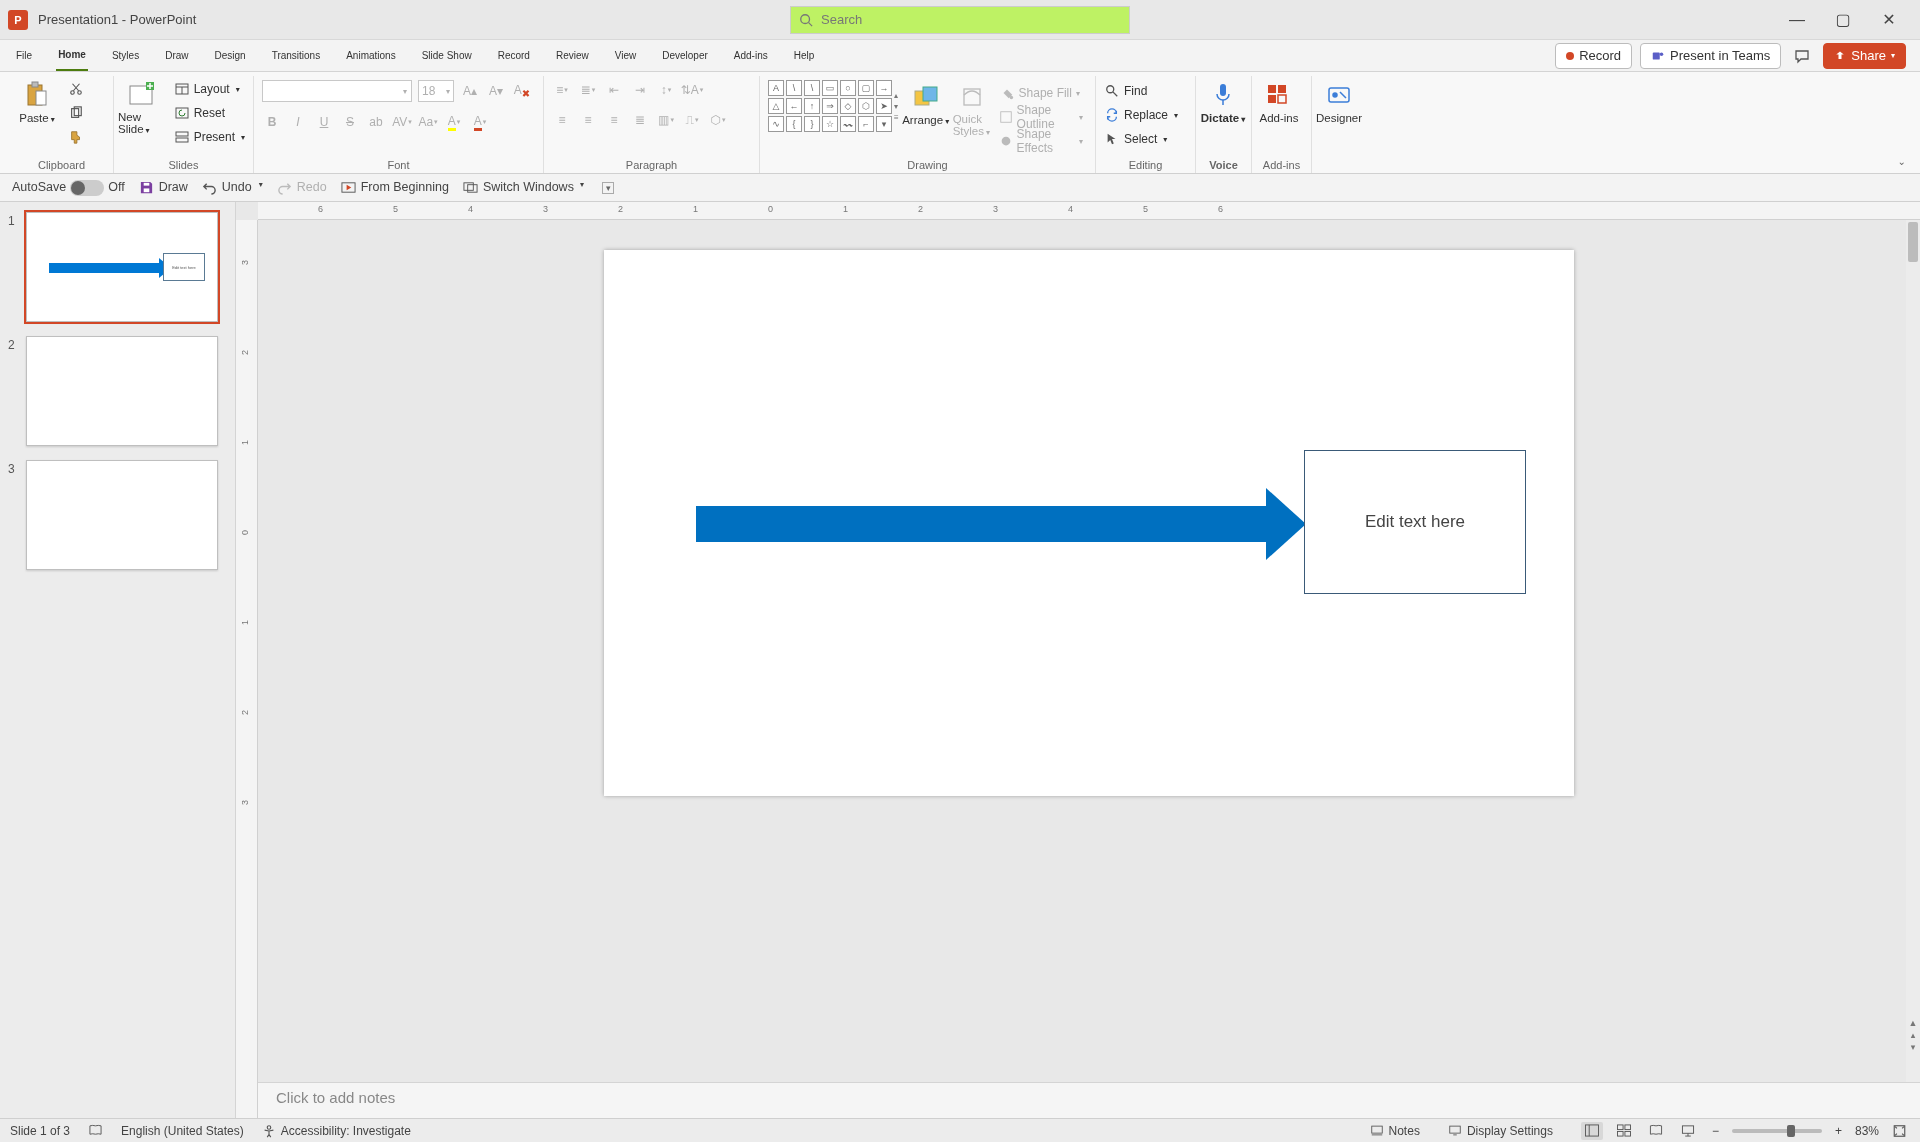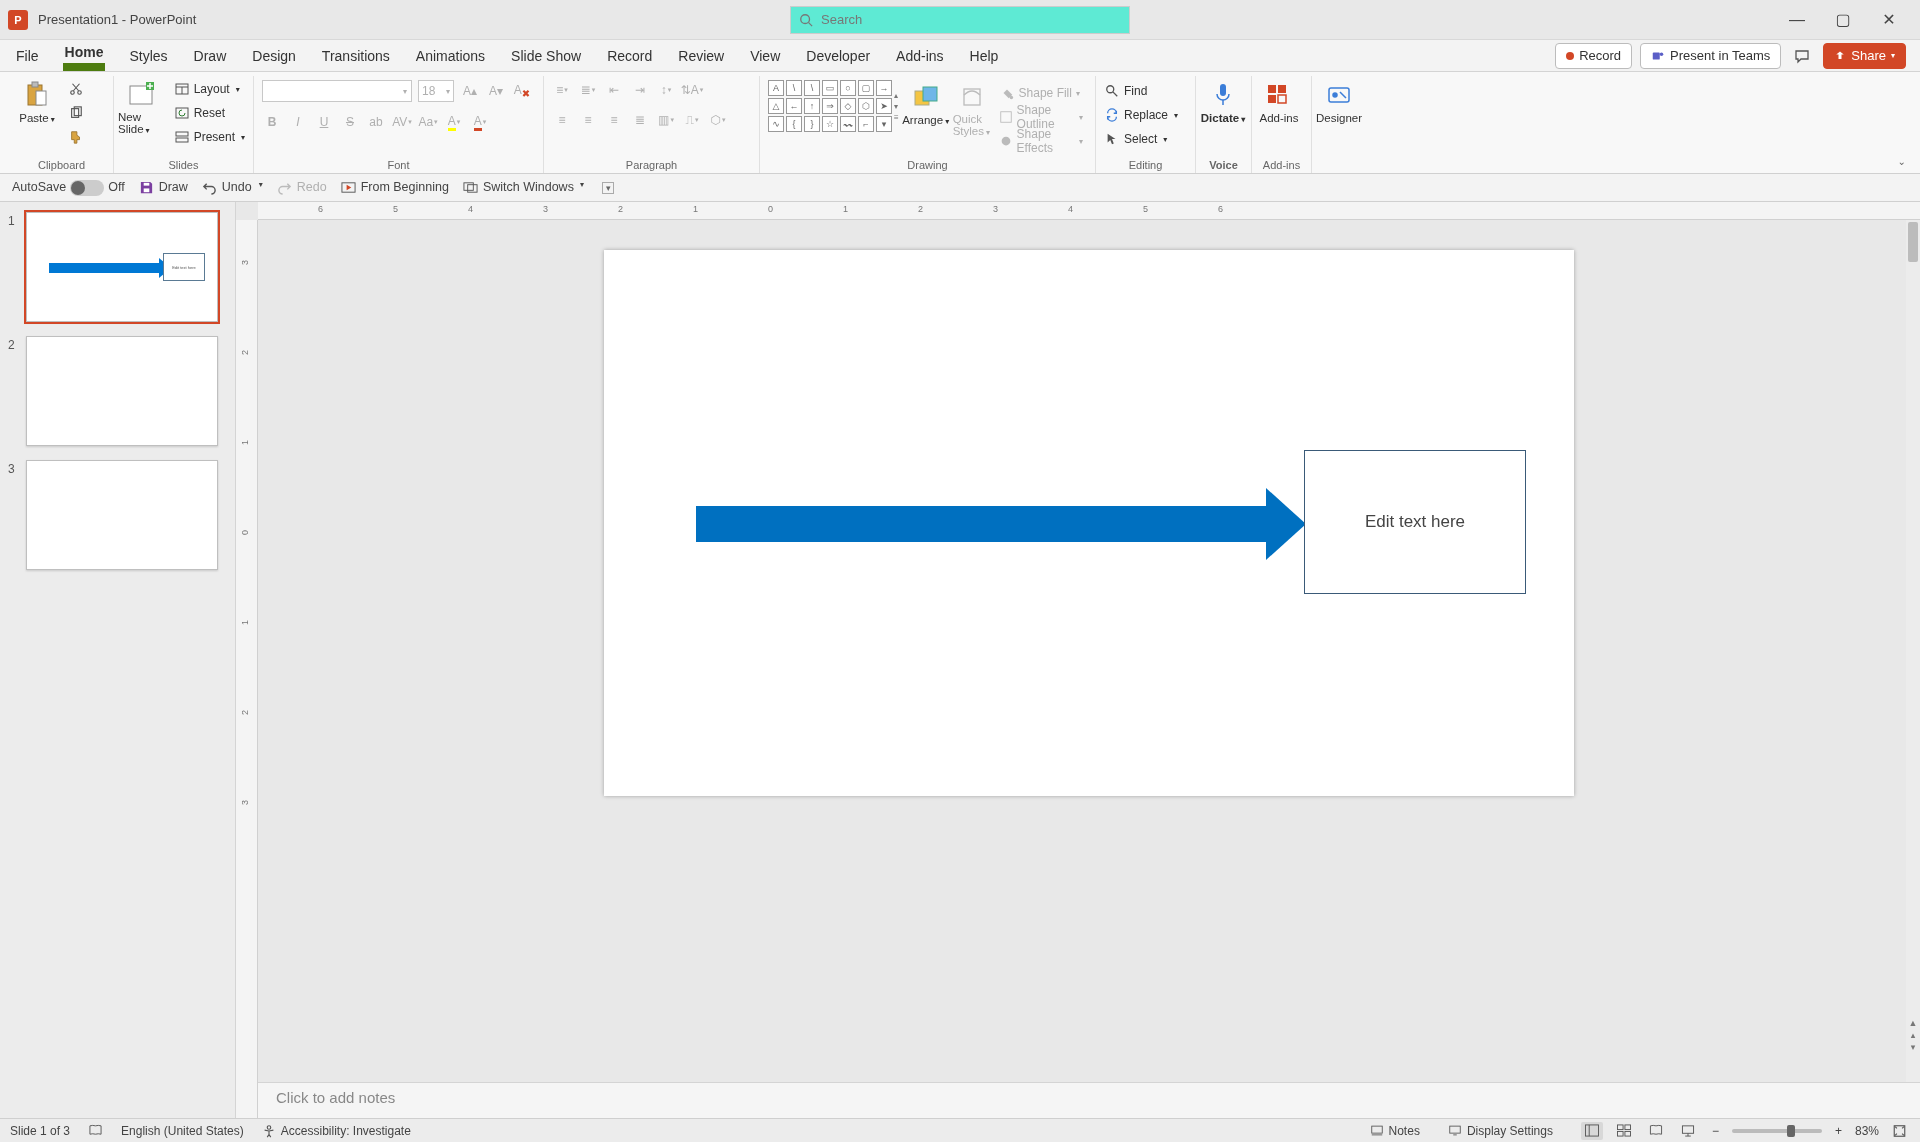--- a/index.html
+++ b/index.html
@@ -3,29 +3,29 @@
 <meta charset="utf-8">
 <style>
 * { margin: 0; padding: 0; box-sizing: border-box; font-family: "Segoe UI", Arial, sans-serif; }
 body { width: 1920px; height: 1142px; overflow: hidden; background: #f3f3f3; color: #333; }
 
 
 .titlebar { height: 40px; background: #e8e8e8; display: flex; align-items: center; padding: 0 8px; border-bottom: 1px solid #d8d8d8; }
 .titlebar .app-icon { width: 20px; height: 20px; background: #d24726; border-radius: 3px; display: flex; align-items: center; justify-content: center; color: #fff; font-size: 11px; font-weight: bold; margin-right: 10px; }
 .titlebar .doc-title { font-size: 13px; color: #444; }
 .titlebar .search { flex: 0 0 auto; margin: 0 auto; position: absolute; left: 50%; transform: translateX(-50%); }
-.titlebar .search .box { width: 340px; height: 28px; background: #5eead4; border: 1px solid #ccc; border-radius: 0; display: flex; align-items: center; padding: 0 8px; color: #777; font-size: 13px; }
+.titlebar .search .box { width: 340px; height: 28px; background: #bef264; border: 1px solid #ccc; border-radius: 0; display: flex; align-items: center; padding: 0 8px; color: #777; font-size: 13px; }
 .titlebar .search .box .mag { margin-right: 8px; display: inline-flex; }
 .titlebar .win-controls { margin-left: auto; display: flex; }
 .titlebar .win-controls .ctl { width: 46px; height: 40px; display: flex; align-items: center; justify-content: center; color: #444; cursor: pointer; }
 
 
 .ribbon-tabs { height: 32px; background: #f3f3f3; display: flex; align-items: center; padding: 0 14px; gap: 22px; border-bottom: 1px solid #d4d4d4; }
-.ribbon-tabs .tab { font-size: 14px; color: #333; padding: 0 2px; height: 30px; display: flex; align-items: center; cursor: pointer; }
-.ribbon-tabs .tab.active { color: #333; border-bottom: 8px solid #4d7c0f; font-weight: 600; }
+.ribbon-tabs .tab { font-size: 10px; color: #333; padding: 0 2px; height: 30px; display: flex; align-items: center; cursor: pointer; }
+.ribbon-tabs .tab.active { color: #333; border-bottom: 2px solid #4d7c0f; font-weight: 600; }
 .ribbon-tabs .rtabs { margin-left: auto; display: flex; gap: 8px; align-items: center; }
 .ribbon-tabs .rbtn { background: #fff; border: 1px solid #bcbcbc; border-radius: 4px; padding: 3px 10px; font-size: 13px; display: flex; align-items: center; gap: 5px; cursor: pointer; height: 26px; }
 .ribbon-tabs .rbtn.share { background: #d24726; color: #fff; border-color: #d24726; }
 .ribbon-tabs .comment-icon { width: 26px; height: 26px; display: flex; align-items: center; justify-content: center; border-radius: 4px; cursor: pointer; }
 
 
 .ribbon { height: 102px; background: #f8f8f8; border-bottom: 1px solid #d0d0d0; display: flex; padding: 4px 10px 0 10px; position: relative; }
 .rgroup { display: flex; flex-direction: column; justify-content: space-between; padding: 0 4px; border-right: 1px solid #e0e0e0; }
 .rgroup:last-child { border-right: none; }
 .rgroup .controls { flex: 1; display: flex; align-items: flex-start; gap: 4px; padding-top: 2px; }

